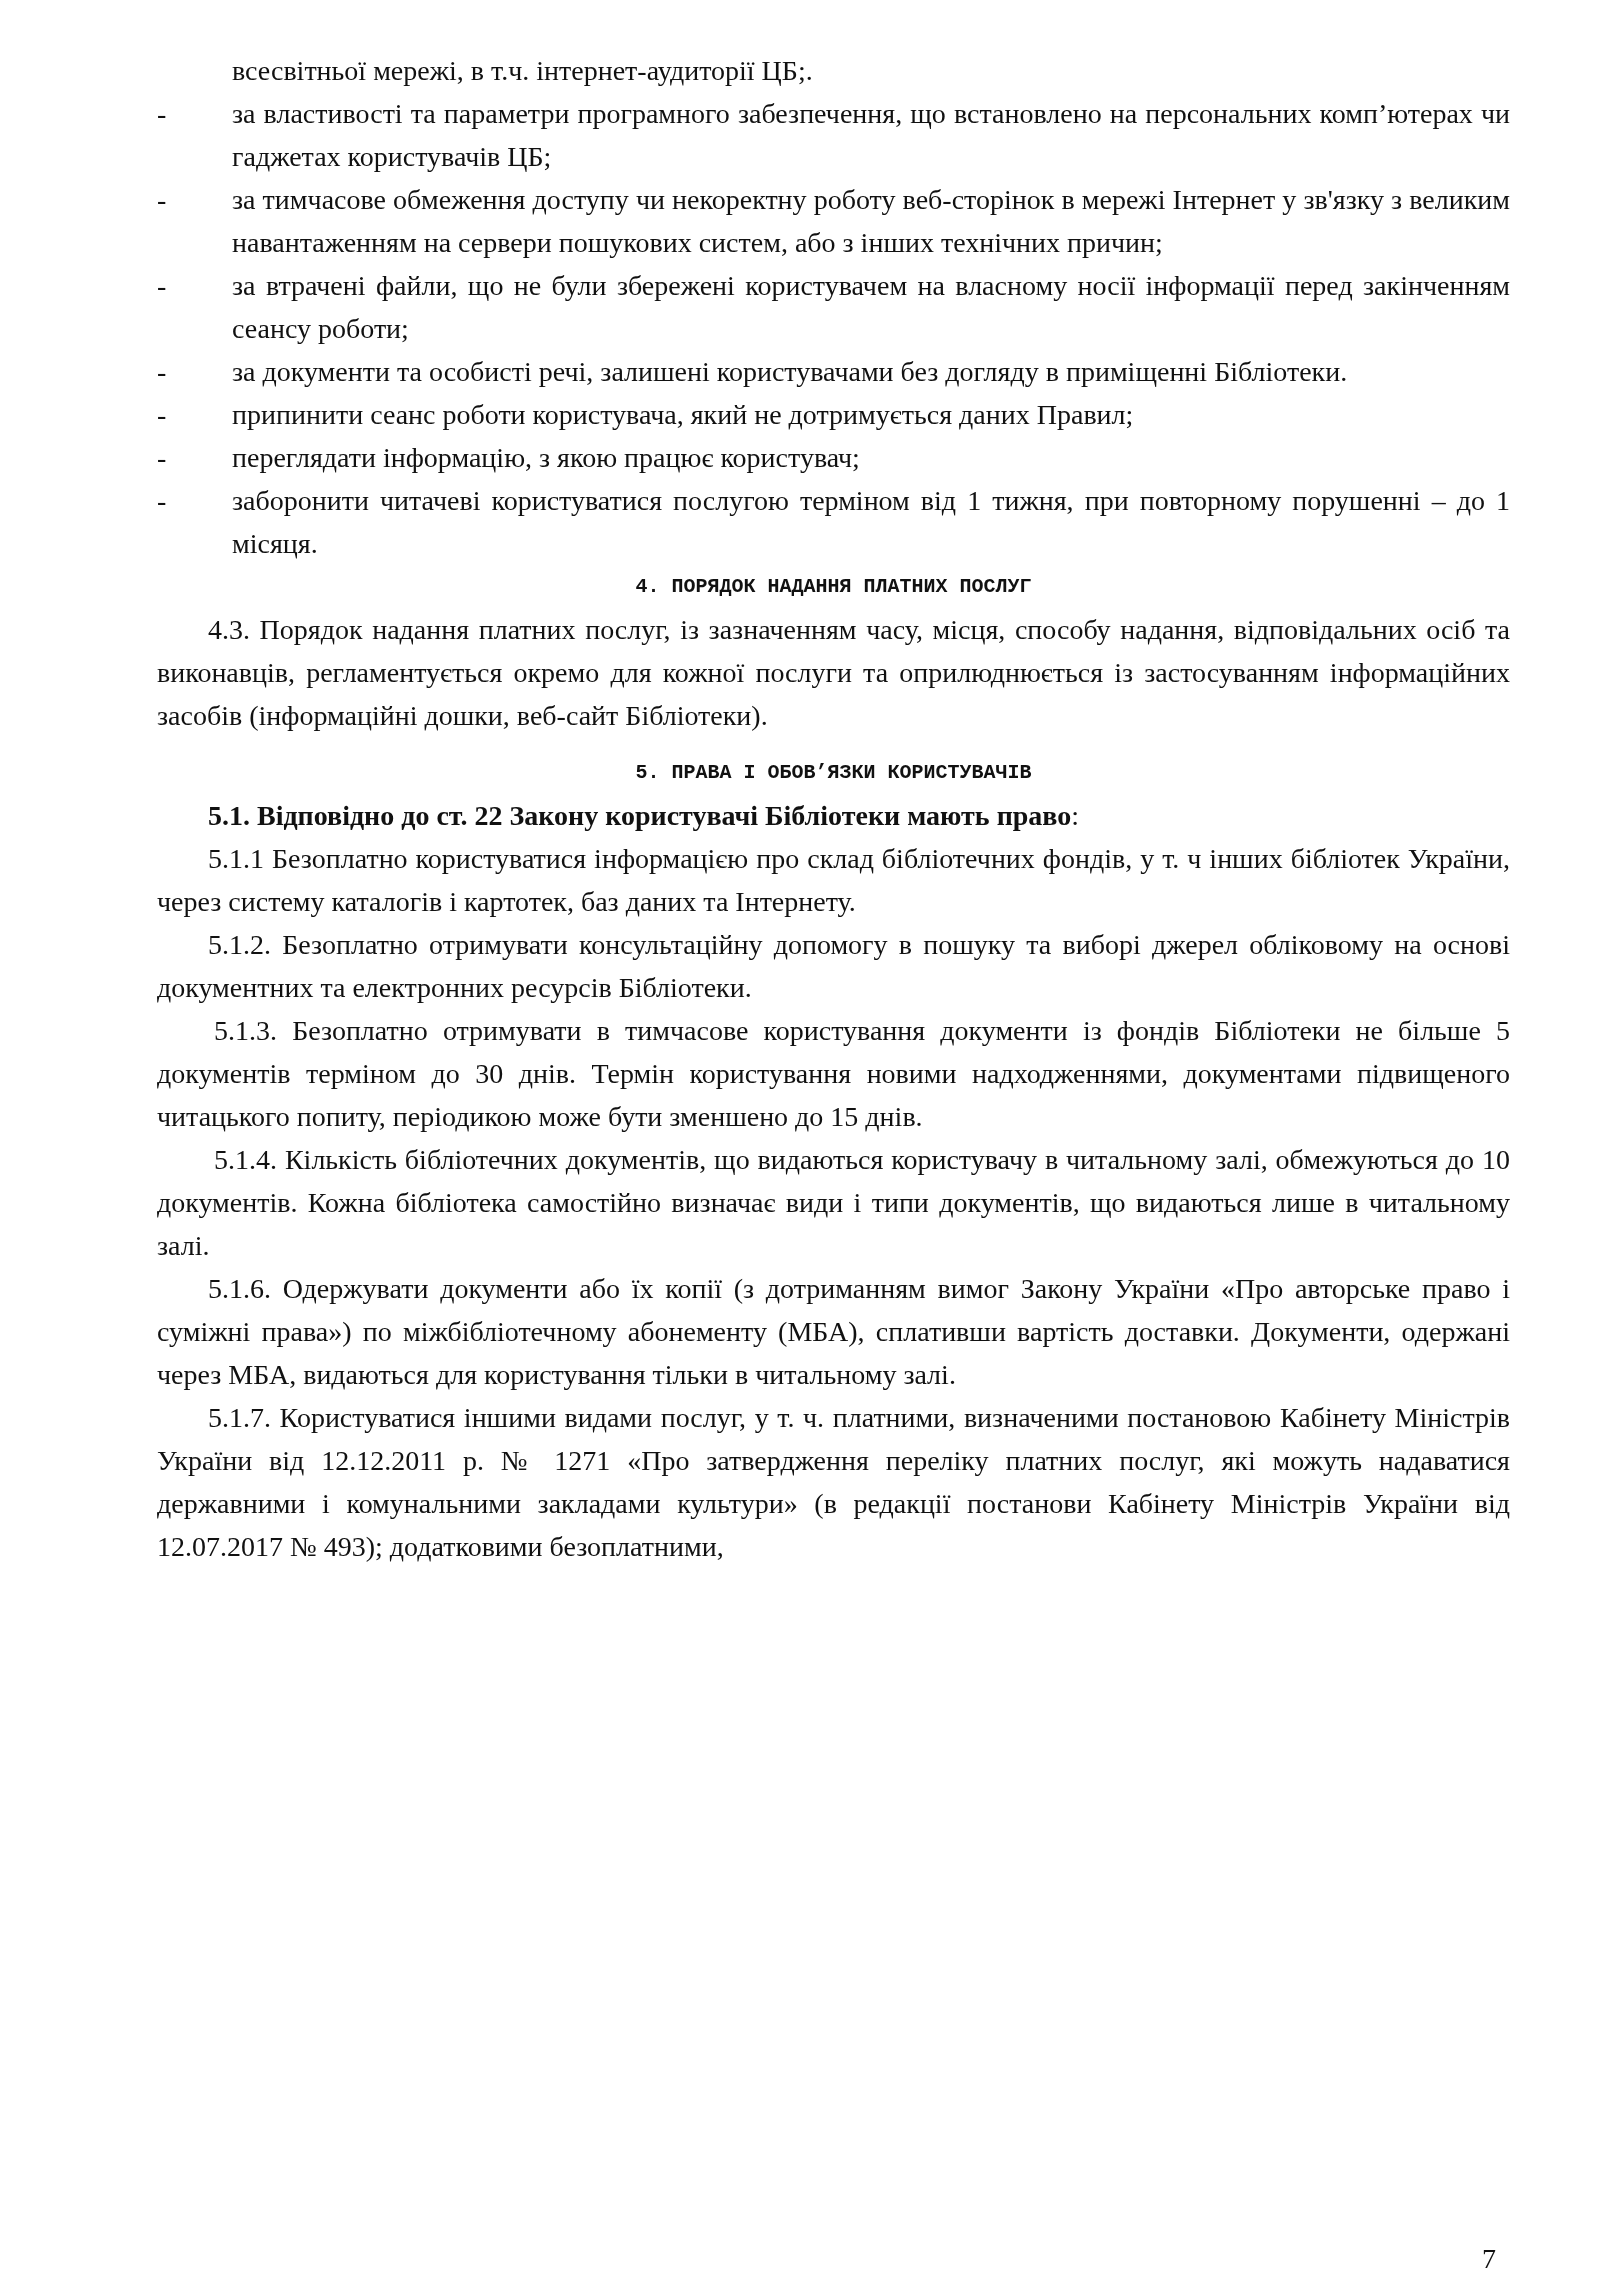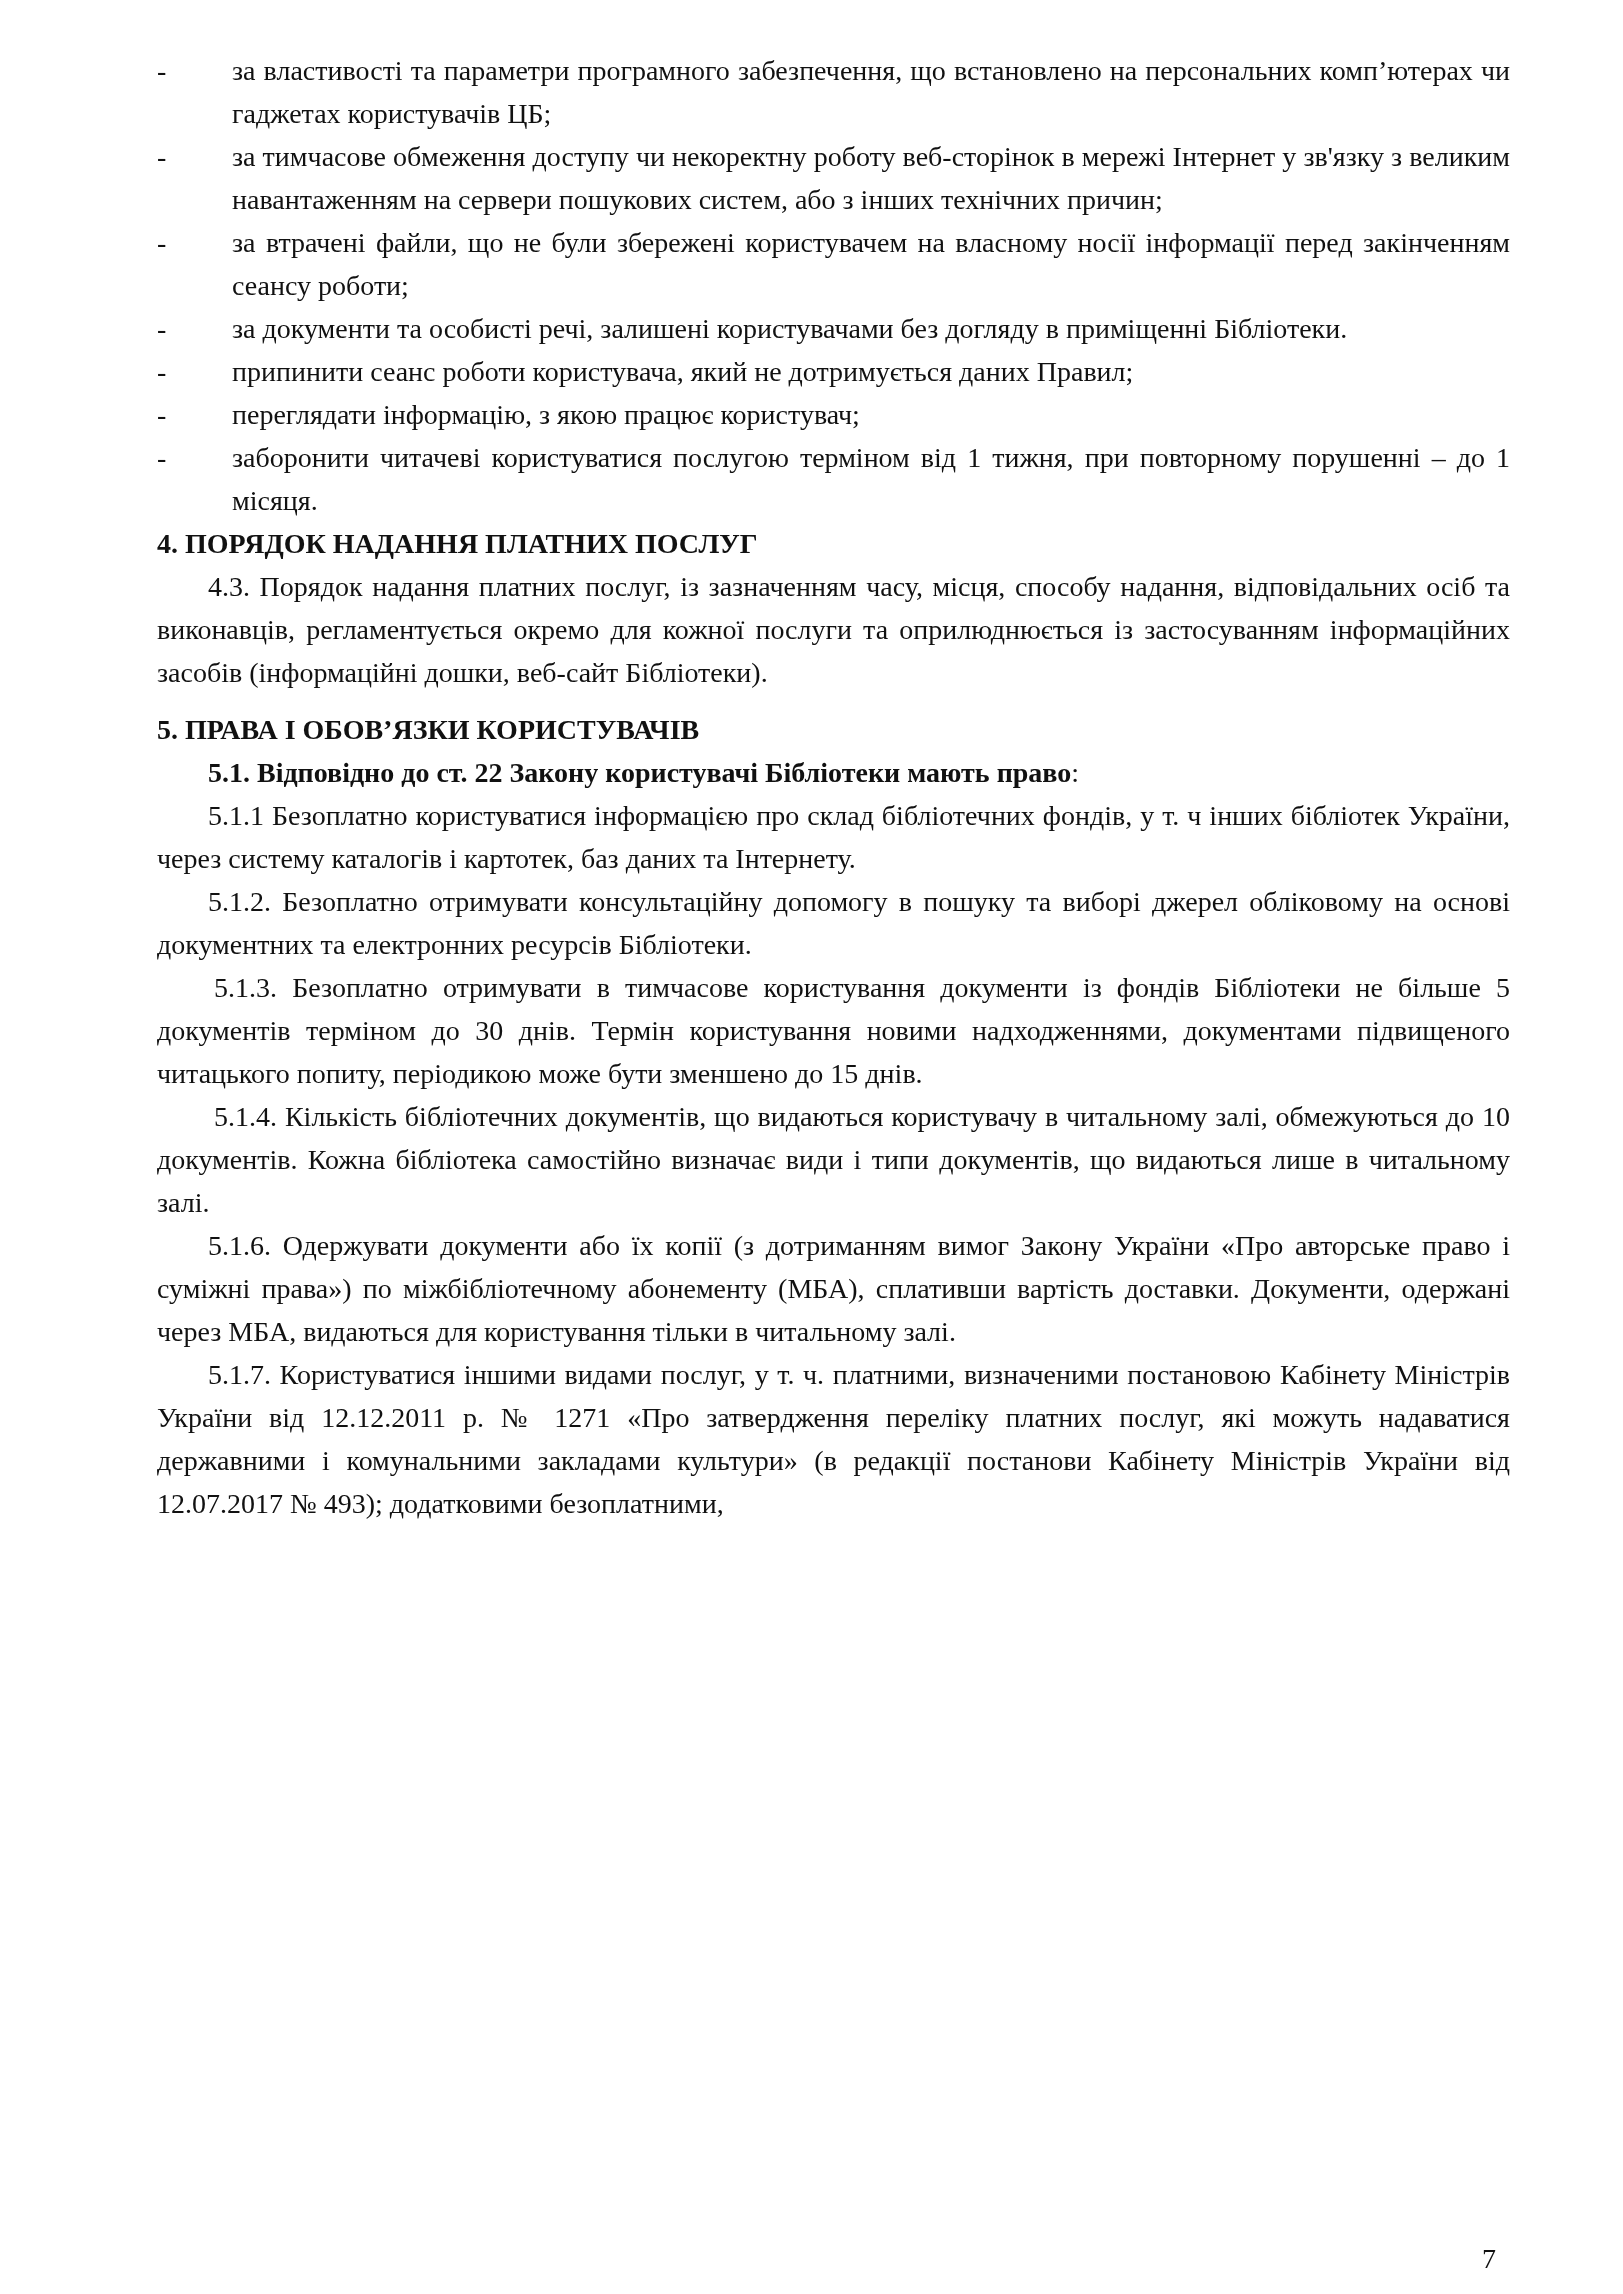--- a/index.html
+++ b/index.html
@@ -10,33 +10,34 @@
     font-size: 28px; line-height: 43px; color: #111111;
   }
   .bullet { display: flex; text-align: justify; }
   .bullet .dash { width: 75px; flex: 0 0 75px; }
   .bullet .txt { flex: 1; text-align: justify; }
   .cont { padding-left: 75px; }
   .sub { padding-left: 37px; }
   p { margin: 0; text-align: justify; }
   .para { text-indent: 51px; }
   .para.i2 { text-indent: 57px; }
-  h2 { margin: 0; font-size: 28px; font-weight: bold; text-align: left; line-height: 43px; }
+  h2 { margin: 0; font-size: 20px; font-weight: bold; text-align: center; line-height: 43px; font-family: Liberation Mono, monospace; }
   .h5 { padding-top: 13.7px; }
   .boldlead { font-weight: bold; }
   .pagenum {
     position: absolute; left: 1482px; top: 2243px;
     font-family: "Liberation Serif", "DejaVu Serif", serif; font-size: 28px; color: #111;
   }
 </style>
 </head>
 <body>
 
 <div class="page">
 
+  <div class="cont">всесвітньої мережі, в т.ч. інтернет-аудиторії ЦБ;.</div>
 
   <div class="bullet">
     <span class="dash">-</span>
     <span class="txt">за властивості та параметри програмного забезпечення, що встановлено на персональних комп’ютерах чи гаджетах користувачів ЦБ;</span>
   </div>
   <div class="bullet">
     <span class="dash">-</span>
     <span class="txt">за тимчасове обмеження доступу чи некоректну роботу веб-сторінок в мережі Інтернет у зв'язку з великим навантаженням на сервери пошукових систем, або з інших технічних причин;</span>
   </div>
   <div class="bullet">

